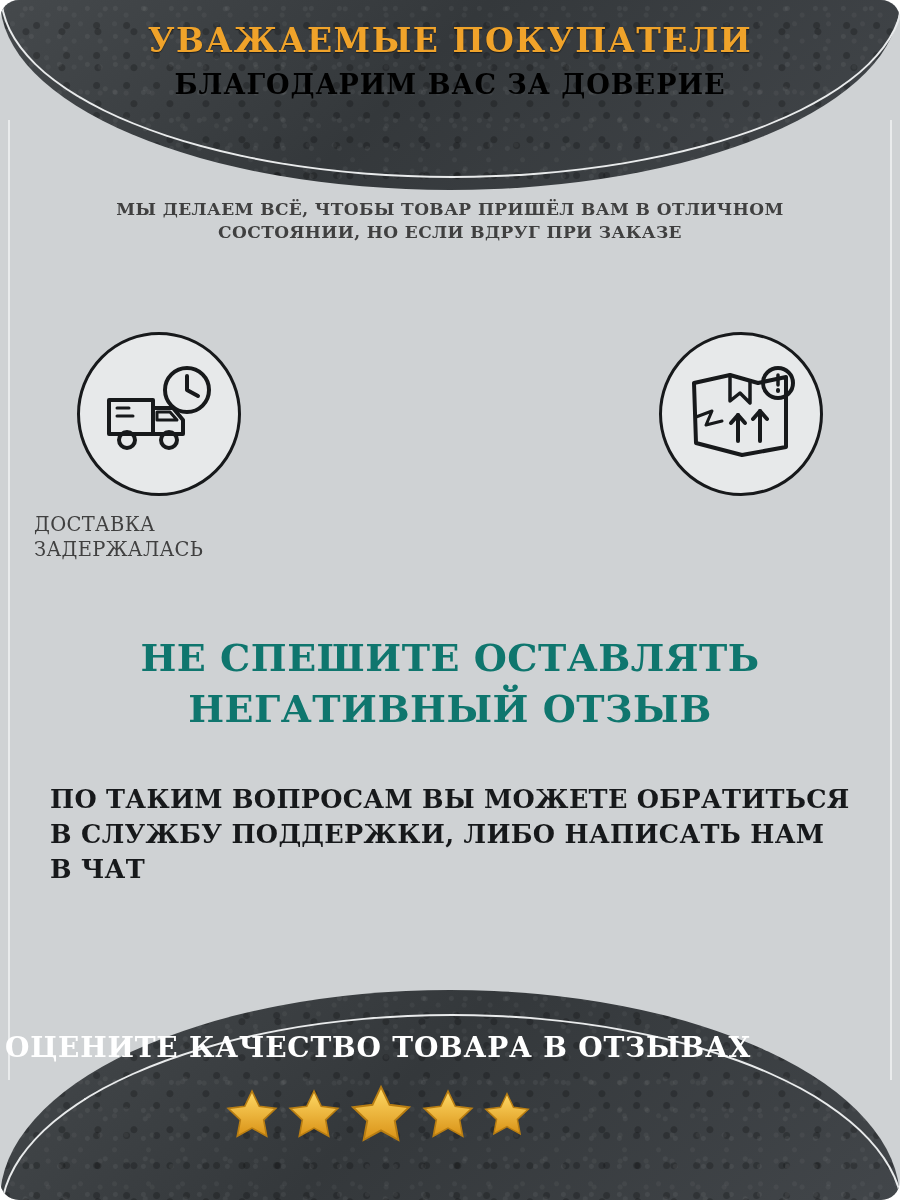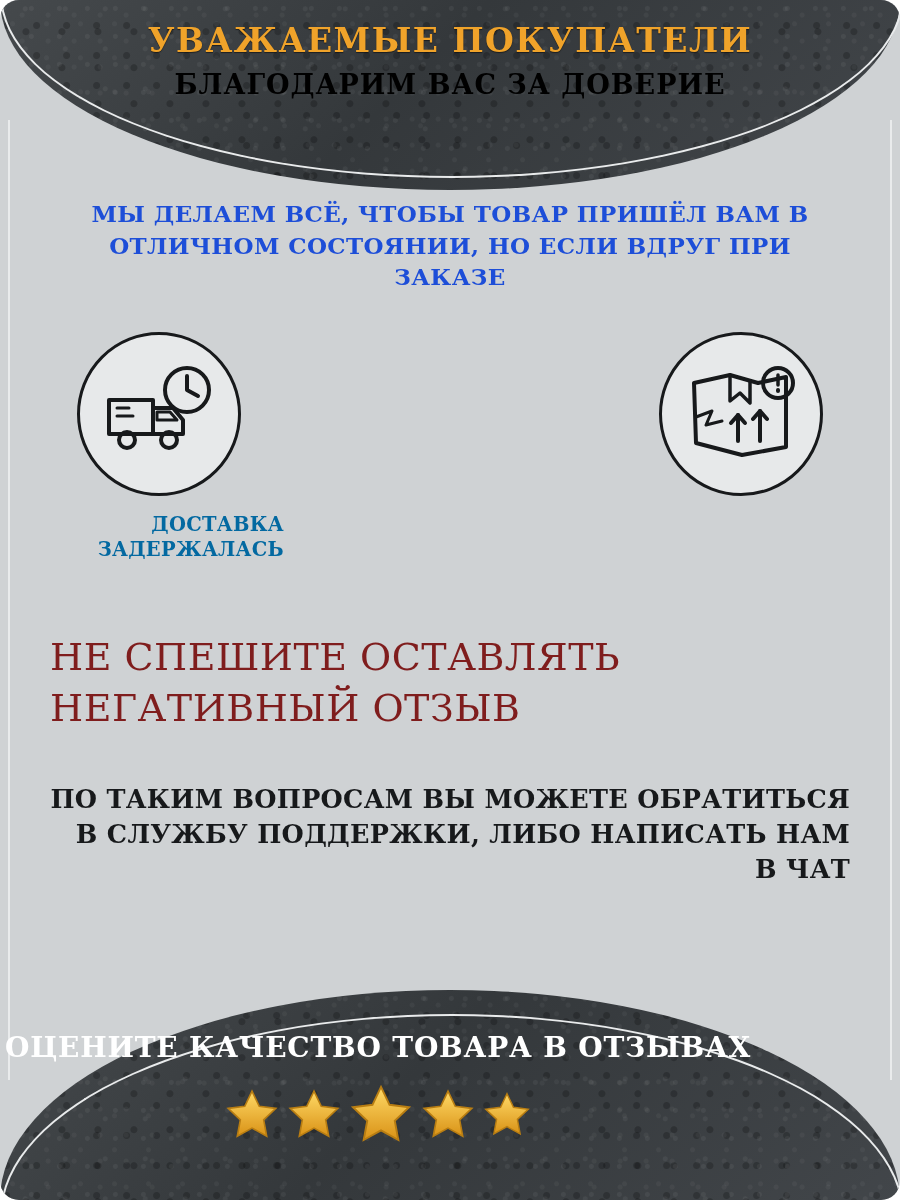--- a/index.html
+++ b/index.html
@@ -103,23 +103,23 @@
     line-height: 1.25;
   }
 
   
   .intro {
     position: absolute;
     top: 198px;
     left: 60px;
     width: 780px;
     text-align: center;
-    font-size: 23px;
-    font-weight: bold;
-    color: #1d4ed8;
+    font-size: 17px;
+    font-weight: bold;
+    color: #404040;
     letter-spacing: 0.4px;
     line-height: 1.38;
     text-transform: uppercase;
   }
 
   
   .cards {
     position: absolute;
     top: 332px;
     left: 34px;
@@ -139,51 +139,51 @@
     border-radius: 50%;
     border: 3px solid #17191b;
     background: #e7e9ea;
     display: flex;
     align-items: center;
     justify-content: center;
     overflow: hidden;
   }
   .card-label {
     margin-top: 17px;
-    text-align: right;
+    text-align: left;
     font-size: 19.5px;
-    font-weight: bold;
-    color: #0369a1;
+    font-weight: normal;
+    color: #404040;
     line-height: 1.28;
     text-transform: uppercase;
     letter-spacing: 0.3px;
   }
 
   
   .headline {
     position: absolute;
     top: 632px;
     left: 50px;
     width: 800px;
-    text-align: left;
+    text-align: center;
     font-size: 38px;
-    font-weight: normal;
-    color: #7f1d1d;
+    font-weight: bold;
+    color: #0f766e;
     line-height: 1.35;
     letter-spacing: 0.5px;
     text-transform: uppercase;
   }
 
   
   .support {
     position: absolute;
     top: 782px;
     left: 50px;
     width: 800px;
-    text-align: right;
+    text-align: left;
     font-size: 25.5px;
     font-weight: bold;
     color: #17191b;
     line-height: 1.38;
     letter-spacing: 0.3px;
     text-transform: uppercase;
   }
 
   
   .footer {

